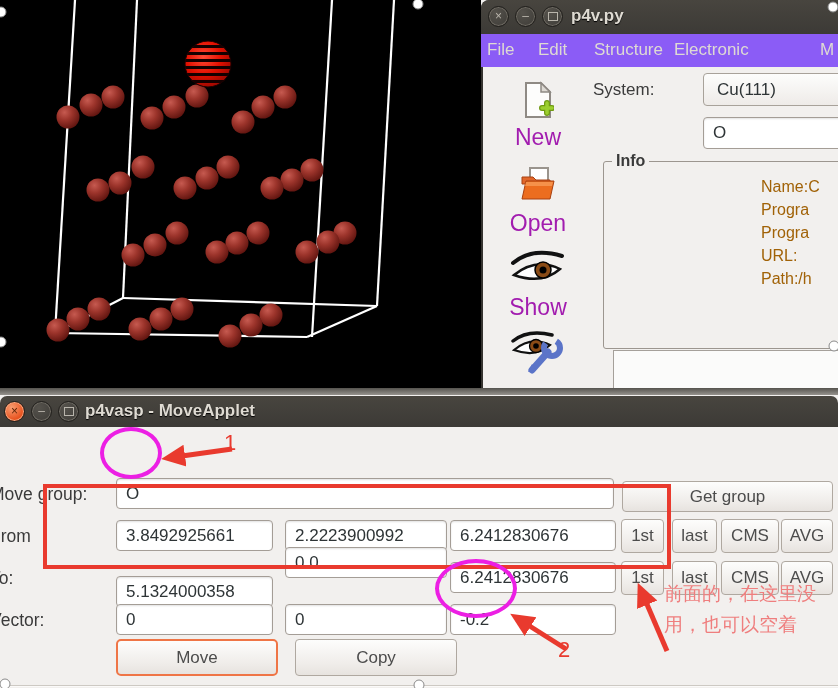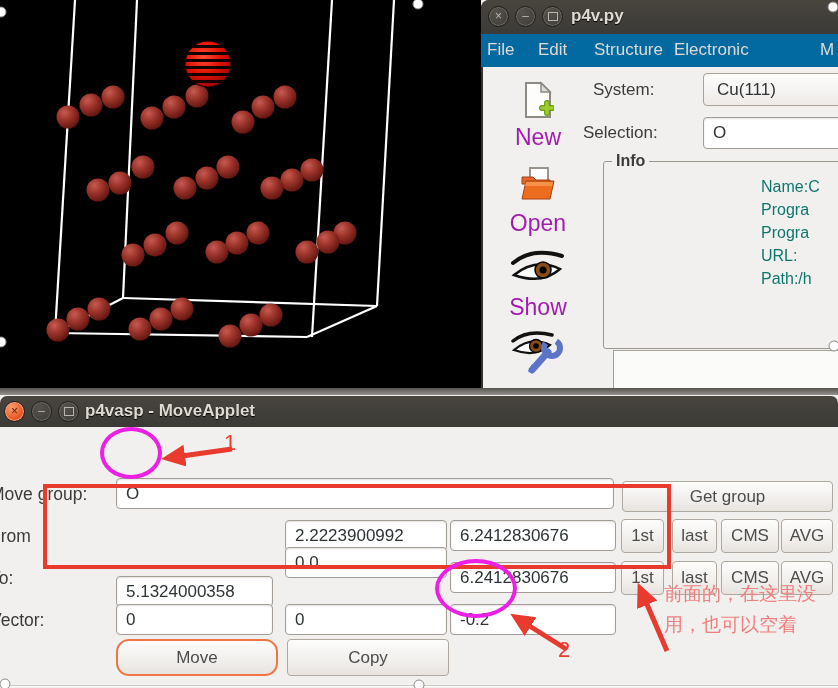--- a/index.html
+++ b/index.html
@@ -18,55 +18,55 @@
   .win-title{position:absolute;top:6px;font-weight:bold;font-size:17px;color:#dfdbd3;
              text-shadow:0 1px 1px #000;}
   .p4v .win-title{left:90px;}
   .win-btn{position:absolute;top:6px;width:21px;height:21px;border-radius:50%;
            background:radial-gradient(circle at 35% 30%,#55524c,#3d3b37);
            border:1px solid #211f1c;box-shadow:inset 0 0 0 1px #6e6a62;
            color:#b9b5ac;font-size:12px;line-height:19px;text-align:center;box-sizing:border-box;}
   .win-btn.orange{background:radial-gradient(circle at 35% 30%,#f79d71,#e95420 65%,#c33d0e);
                   box-shadow:inset 0 0 0 1px #f4a57e;color:#5e2407;}
   .maxglyph{display:inline-block;width:8px;height:7px;border:1.5px solid #b9b5ac;margin-top:5px;}
-  .menubar{position:absolute;left:0;top:34px;right:0;height:33px;background:#0369a1;}
+  .menubar{position:absolute;left:0;top:34px;right:0;height:33px;background:#8b5cf6;}
   .menu-item{position:absolute;top:6px;font-size:17px;color:#dedad3;}
   .p4v-content{position:absolute;left:2px;top:67px;right:0;bottom:0;background:#f2f0ee;}
 
   .tool-icon{position:absolute;}
   .tool-label{position:absolute;width:80px;text-align:center;font-size:23px;color:#a21caf;}
 
   .fld-label{position:absolute;font-size:17px;color:#3c3c3c;text-align:left;}
   .combo{position:absolute;background:linear-gradient(#fdfdfc,#eeebe8);
          border:1px solid #a8a29a;border-radius:4px;font-size:17px;color:#2e3436;
          line-height:31px;padding-left:13px;box-sizing:border-box;}
   .entry{position:absolute;background:#fff;border:1px solid #a49d96;border-radius:4px;
          font-size:17px;color:#2e3436;line-height:30px;padding-left:9px;box-sizing:border-box;
          box-shadow:inset 0 1px 2px rgba(0,0,0,.12);}
   .info-frame{position:absolute;left:120px;top:94px;width:290px;height:186px;
               border:1px solid #9c968f;border-radius:3px;}
   .info-legend{position:absolute;left:8px;top:-10px;background:#f2f0ee;padding:0 4px;
                font-weight:bold;font-size:16px;color:#3a3a3a;}
-  .info-line{position:absolute;left:157px;font-size:16px;color:#0f766e;white-space:nowrap;}
+  .info-line{position:absolute;left:157px;font-size:16px;color:#a16207;white-space:nowrap;}
   .inset-panel{position:absolute;left:130px;top:283px;width:230px;height:46px;
                background:#fbfbfa;border:1px solid #a5a09a;border-right:none;}
 
   
   .move{position:absolute;left:0;top:395px;width:838px;height:293px;background:#f2f0ee;}
   .move::before{content:'';position:absolute;left:0;right:0;top:-7px;height:7px;
                 background:linear-gradient(#55534e,#96938e);}
   .move .titlebar{height:31px;top:1px;border-radius:7px 7px 0 0;}
   .move .win-title{left:85px;top:5px;}
   .move-content{position:absolute;left:0;top:32px;right:0;bottom:0;}
 
   .row-label{position:absolute;left:-10px;font-size:17.5px;color:#3a3a3a;white-space:nowrap;}
   .btn{position:absolute;background:linear-gradient(#fdfdfc,#efece9 70%,#e7e3df);
        border:1px solid #afa8a0;border-radius:4px;color:#4c4c4c;font-size:17px;
        display:flex;align-items:center;justify-content:center;box-sizing:border-box;}
-  .btn.focused{border:2px solid #ef7546;border-radius:13px;}
+  .btn.focused{border:2px solid #ef7546;border-radius:5px;}
   .sep{position:absolute;left:0;right:0;top:258px;height:0;
        border-top:1px solid #cdc9c3;border-bottom:1px solid #fbfaf9;}
 
   
   .anno{position:absolute;left:0;top:0;width:838px;height:688px;pointer-events:none;z-index:50;}
   .anno-rect{position:absolute;left:43px;top:484px;width:628px;height:85px;
              border:4px solid #e93a2e;box-sizing:border-box;}
   .anno-circle{position:absolute;border:4px solid #ec1fe4;border-radius:50%;box-sizing:border-box;}
   .anno-num{position:absolute;color:#e93a2e;font-size:22px;}
   .anno-note{position:absolute;left:664px;top:578px;width:178px;color:#ef7e7e;
@@ -202,21 +202,20 @@
         <circle cx="26" cy="18" r="6.5" fill="#8a4b16" stroke="#000" stroke-width="1.3"></circle>
         <circle cx="26" cy="18" r="2.8" fill="#000"></circle>
         <path d="M22 42 L38 24" stroke="#5b74c8" stroke-width="7" stroke-linecap="round"></path>
         <circle cx="42" cy="20" r="8" fill="none" stroke="#5b74c8" stroke-width="6" stroke-dasharray="30 12"></circle>
         <path d="M18 44 l8 -2 l-4 -6 z" fill="#5b74c8"></path>
       </svg>
     </div>
 
     <div class="fld-label" style="left:110px;top:13px;width:108px">System:</div>
     <div class="combo" style="left:220px;top:6px;width:190px;height:33px">Cu(111)</div>
-    <div class="fld-label" style="left:100px;top:56px;width:118px">Selection:</div>
     <div class="entry" style="left:220px;top:50px;width:190px;height:32px">O</div>
 
     <div class="info-frame">
       <div class="info-legend">Info</div>
       <div class="info-line" style="top:16px">Name:C</div>
       <div class="info-line" style="top:39px">Progra</div>
       <div class="info-line" style="top:62px">Progra</div>
       <div class="info-line" style="top:85px">URL:</div>
       <div class="info-line" style="top:108px">Path:/h</div>
     </div>
@@ -231,20 +230,21 @@
     <div class="win-btn" style="left:58px;top:5px"><span class="maxglyph"></span></div>
     <div class="win-title">p4vasp - MoveApplet</div>
   </div>
   <div class="move-content">
 
     <div class="row-label" style="top:57px">Move group:</div>
     <div class="entry" style="left:116px;top:51px;width:498px;height:31px">O</div>
     <div class="btn" style="left:622px;top:54px;width:211px;height:31px">Get group</div>
 
     <div class="row-label" style="top:99px">From</div>
+    <div class="entry" style="left:116px;top:93px;width:157px;height:31px">3.8492925661</div>
     <div class="entry" style="left:285px;top:93px;width:162px;height:31px">2.2223900992</div>
     <div class="entry" style="left:450px;top:93px;width:166px;height:31px">6.2412830676</div>
     <div class="btn" style="left:621px;top:92px;width:43px;height:34px">1st</div>
     <div class="btn" style="left:672px;top:92px;width:45px;height:34px">last</div>
     <div class="btn" style="left:721px;top:92px;width:58px;height:34px">CMS</div>
     <div class="btn" style="left:781px;top:92px;width:52px;height:34px">AVG</div>
 
     <div class="row-label" style="top:141px">To:</div>
     <div class="entry" style="left:116px;top:149px;width:157px;height:31px">5.1324000358</div>
     <div class="entry" style="left:285px;top:120px;width:162px;height:31px">0.0</div>
@@ -253,21 +253,21 @@
     <div class="btn" style="left:672px;top:134px;width:45px;height:34px">last</div>
     <div class="btn" style="left:721px;top:134px;width:58px;height:34px">CMS</div>
     <div class="btn" style="left:781px;top:134px;width:52px;height:34px">AVG</div>
 
     <div class="row-label" style="top:183px">Vector:</div>
     <div class="entry" style="left:116px;top:177px;width:157px;height:31px">0</div>
     <div class="entry" style="left:285px;top:177px;width:162px;height:31px">0</div>
     <div class="entry" style="left:450px;top:177px;width:166px;height:31px">-0.2</div>
 
     <div class="btn focused" style="left:116px;top:212px;width:162px;height:37px">Move</div>
-    <div class="btn" style="left:287px;top:212px;width:162px;height:37px">Copy</div>
+    <div class="btn" style="left:295px;top:212px;width:162px;height:37px">Copy</div>
 
     <div class="sep"></div>
 
   </div>
 </div>
 
 <div class="anno">
   <div class="anno-rect"></div>
   <div class="anno-circle" style="left:100px;top:427px;width:62px;height:52px"></div>
   <div class="anno-circle" style="left:435px;top:559px;width:82px;height:59px"></div>

